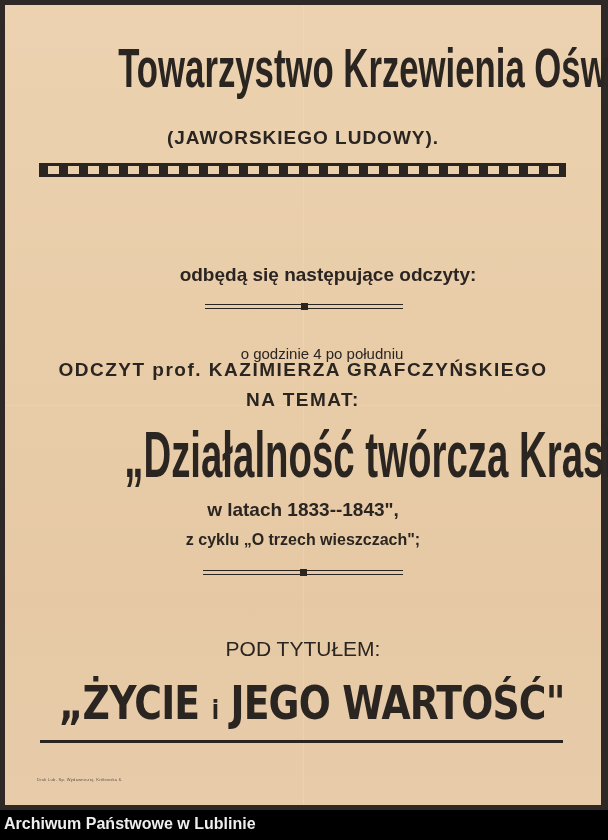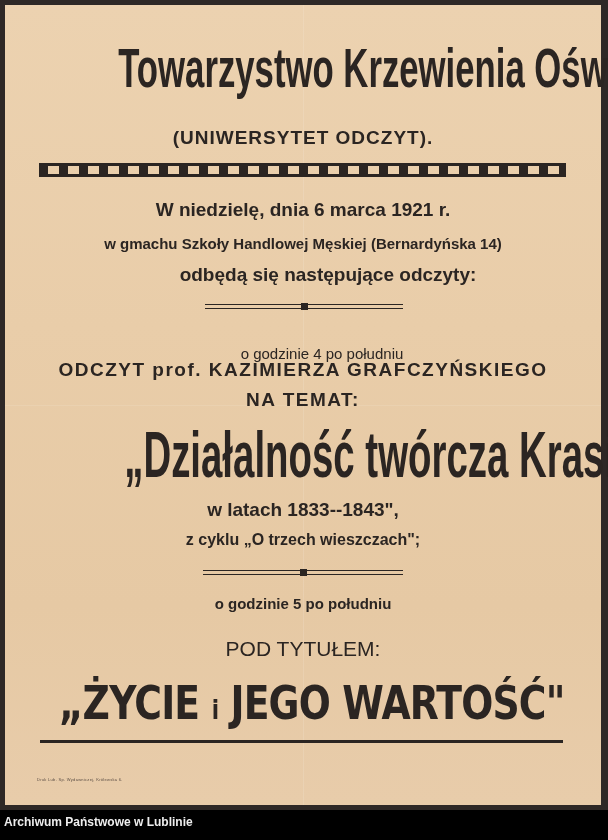--- a/index.html
+++ b/index.html
@@ -34,36 +34,34 @@
   .years{top:494px;font-size:19px;font-weight:bold;}
   .cycle{top:526px;font-size:16px;font-weight:bold;}
   .hour2{top:590px;font-size:15px;font-weight:bold;}
   .lec2{top:618px;font-size:21px;letter-spacing:0.5px;}
   .topic2{top:632px;font-size:21px;}
   .big2{top:670px;font-size:46px;font-weight:900;font-family:"DejaVu Sans",sans-serif;transform:scaleX(0.82);line-height:56px;letter-spacing:-1px;}
   .big2 .small-i{font-size:26px;font-weight:bold;}
   .rule{position:absolute;left:35px;top:735px;width:523px;height:3px;background:#2b2522;}
   .tickets{top:750px;font-size:16px;}
   .printer{position:absolute;left:32px;top:772px;font-size:4px;color:#5a4d44;letter-spacing:0.3px;}
-  .footer{position:absolute;left:4px;top:815px;font-size:12px;font-weight:bold;color:#eee;font-family:"Liberation Sans",sans-serif;}
+  .footer{position:absolute;left:4px;top:815px;font-size:16px;font-weight:bold;color:#eee;font-family:"Liberation Sans",sans-serif;}
 </style>
 </head>
 <body>
 
 <div class="frame">
   <div class="paper">
     <div class="fold-v"></div>
     <div class="fold-h"></div>
 
     <div class="line title">Towarzystwo Krzewienia Oświaty</div>
-    <div class="line subtitle">(UNIWERSYTET ODCZYT).</div>
+    <div class="line subtitle">(JAWORSKIEGO LUDOWY).</div>
     <div class="checker"></div>
 
-    <div class="line date">W niedzielę, dnia 6 marca 1921 r.</div>
-    <div class="line venue">w gmachu Szkoły Handlowej Męskiej (Bernardyńska 14)</div>
     <div class="line will">odbędą się następujące odczyty:</div>
 
     <div class="orn orn1">
       <div class="l1"></div>
         <div class="l2"></div>
         <div class="sq"></div>
     </div>
 
     <div class="line hour1">o godzinie 4 po południu</div>
     <div class="line lec1">ODCZYT prof. KAZIMIERZA GRAFCZYŃSKIEGO</div>
@@ -71,21 +69,20 @@
     <div class="line big1">„Działalność twórcza Krasińskiego</div>
     <div class="line years">w latach 1833--1843",</div>
     <div class="line cycle">z cyklu „O trzech wieszczach";</div>
 
     <div class="orn orn2">
       <div class="l1"></div>
         <div class="l2"></div>
         <div class="sq"></div>
     </div>
 
-    <div class="line hour2">o godzinie 5 po południu</div>
     <div class="line topic2">POD TYTUŁEM:</div>
     <div class="line big2">
       <span>„ŻYCIE</span>
       <span class="small-i">i</span>
       <span>JEGO WARTOŚĆ"</span>
     </div>
 
     <div class="rule"></div>
     <div class="printer">Druk Lub. Sp. Wydawniczej, Królewska 6.</div>
   </div>

